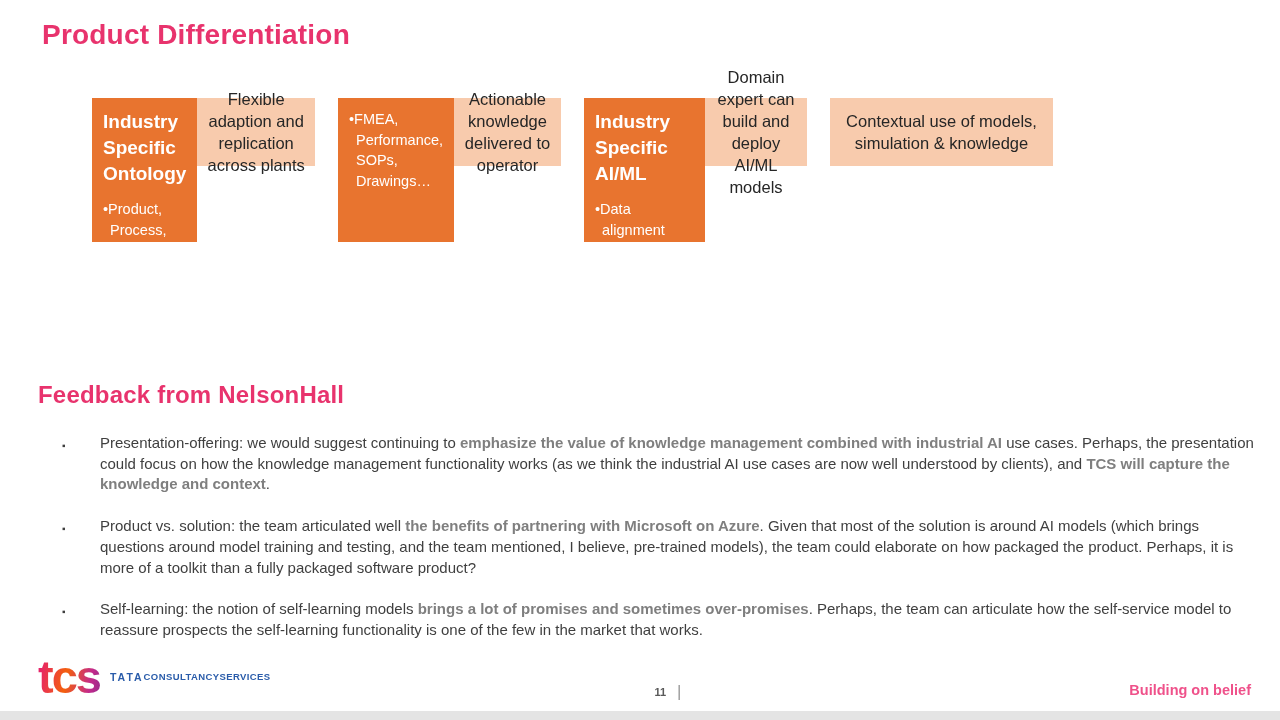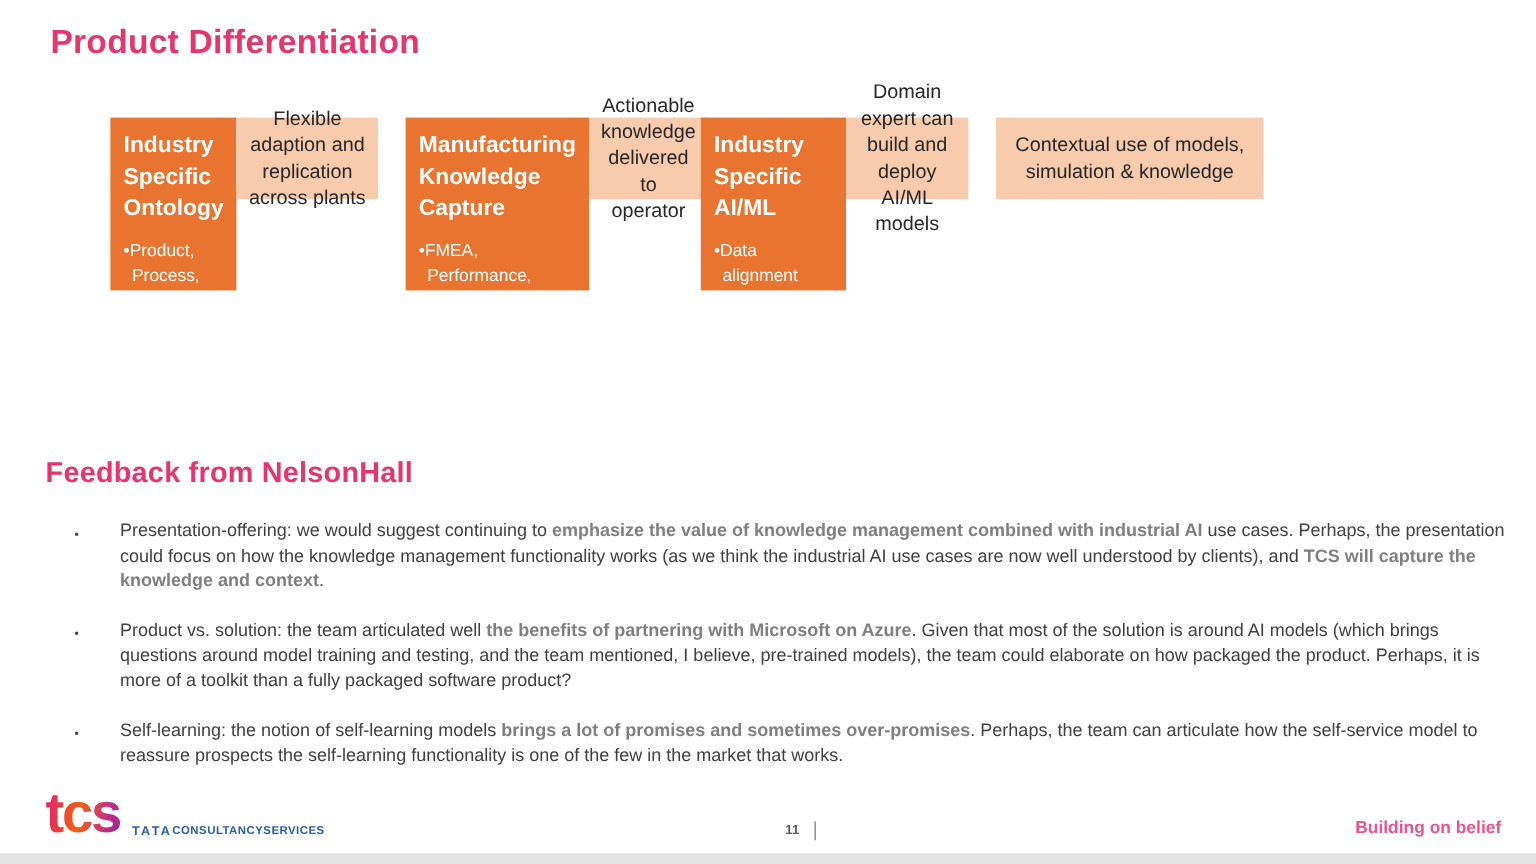--- a/index.html
+++ b/index.html
@@ -79,21 +79,21 @@
     position: absolute; left: 0; top: 3px;
     font-size: 10px; color: var(--text-dark);
   }
   .feedback-item .hl {
     color: var(--text-highlight-gray);
     font-weight: bold;
   }
   
   .logo {
     position: absolute; left: 38px; top: 654px;
-    display: flex; align-items: flex-end;
+    display: flex; align-items: center;
   }
   .logo-mark {
     font-size: 47px; font-weight: bold; line-height: 46px;
     letter-spacing: -2px;
     background: linear-gradient(100deg, #E6236A 5%, #F4600C 40%, #C32A8C 72%, #7D2B8B 95%);
     -webkit-background-clip: text;
     background-clip: text;
     color: transparent;
     padding-right: 10px;
   }
@@ -138,21 +138,20 @@
   <div class="card">
     <div class="card-head">
       <div class="card-title">Industry Specific<br>Ontology</div>
       <div class="card-bullet">•Product, Process, Equipment, Plant, Model</div>
     </div>
     <div class="card-foot">Flexible adaption and replication across plants</div>
   </div>
 
   <div class="card">
     <div class="card-head">
-      <div class="card-title">Manufacturing<br>Knowledge Capture</div>
       <div class="card-bullet">•FMEA, Performance, SOPs, Drawings…</div>
     </div>
     <div class="card-foot">Actionable knowledge delivered to operator</div>
   </div>
 
   <div class="card">
     <div class="card-head">
       <div class="card-title">Industry Specific<br>AI/ML</div>
       <div class="card-bullet">•Data alignment across plant to lab, application testing ML algorithms</div>
     </div>

